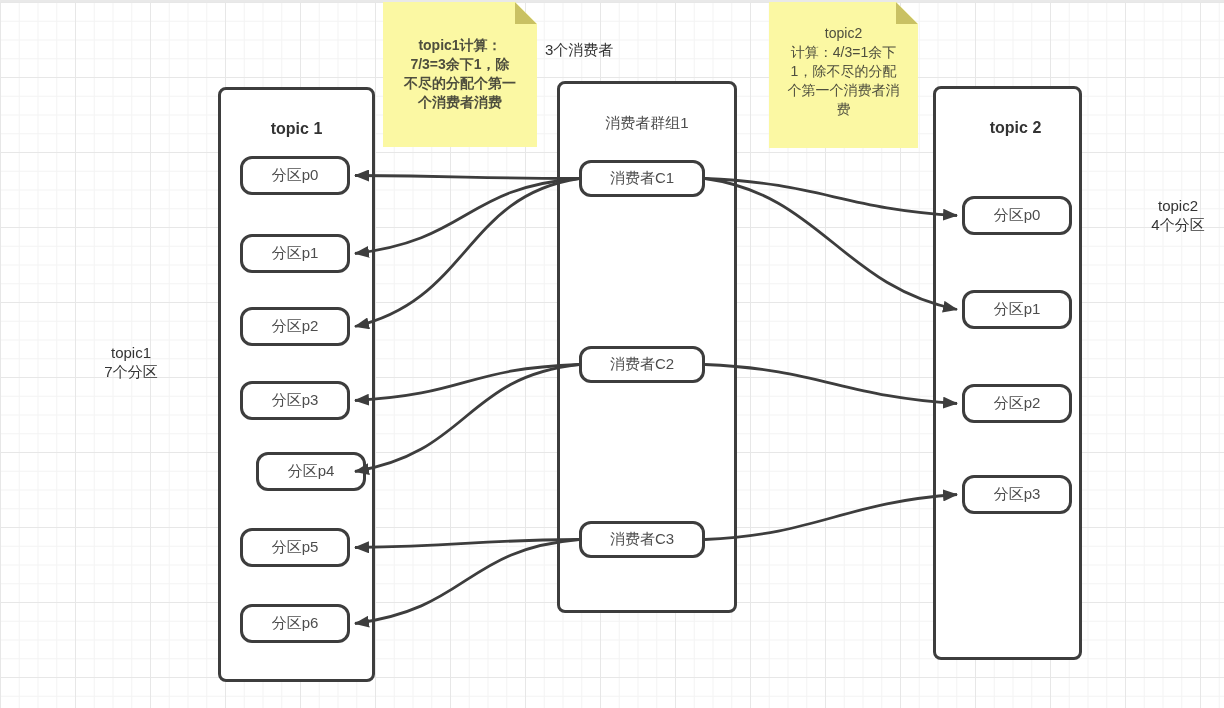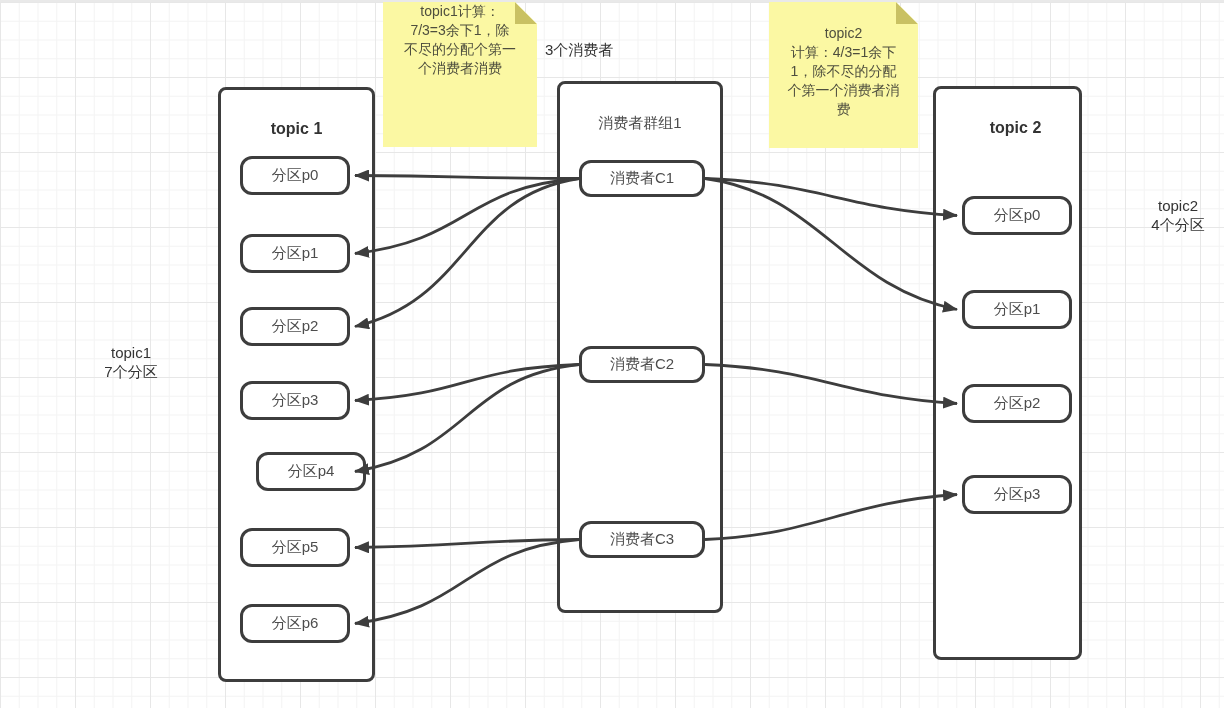--- a/index.html
+++ b/index.html
@@ -25,21 +25,21 @@
     background-size:75px 75px,75px 75px,18.75px 18.75px,18.75px 18.75px;
     border-top:2px solid #e9e9e9;
     box-sizing:border-box;
   }
   #edge-layer{position:absolute;left:0;top:0;width:1224px;height:708px;pointer-events:none;z-index:5;}
   .container{
     position:absolute;background:#ffffff;border:3px solid var(--stroke);
     border-radius:8px;box-sizing:border-box;z-index:2;
   }
   #box-topic1{left:218px;top:85px;width:157px;height:595px;}
-  #box-group{left:557px;top:79px;width:166px;height:532px;}
+  #box-group{left:557px;top:79px;width:180px;height:532px;}
   #box-topic2{left:933px;top:84px;width:149px;height:574px;padding-left:16px;}
   .box-title{
     margin-top:30px;text-align:center;font-weight:bold;font-size:16px;color:var(--text);
   }
   #box-group .box-title{font-weight:400;font-size:15px;color:var(--label);}
   .node{
     position:absolute;background:#ffffff;border:3px solid var(--stroke);
     display:flex;align-items:center;justify-content:center;
     font-size:15px;color:var(--label);box-sizing:border-box;z-index:4;
     border-radius:12px;
@@ -49,21 +49,21 @@
     clip-path:polygon(0 0, calc(100% - 22px) 0, 100% 22px, 100% 100%, 0 100%);
     box-sizing:border-box;text-align:center;
     font-size:14px;line-height:19px;color:var(--note-text);
   }
   .note .fold{
     position:absolute;top:0;right:0;width:22px;height:22px;
     background:var(--note-fold);
     clip-path:polygon(0 0, 100% 100%, 0 100%);
   }
   .note-text{white-space:pre-line;}
-  #note-left{left:383px;top:0;width:154px;height:145px;}
+  #note-left{left:383px;top:0;width:154px;height:145px;padding-top:34px;font-weight:bold;}
   #note-right{left:769px;top:0;width:149px;height:146px;padding-top:22px;}
   .side-label{
     position:absolute;font-weight:normal;font-size:15px;line-height:19px;
     color:var(--text);white-space:pre-line;z-index:2;
   }
   #lbl-consumers{left:545px;top:38px;}
   #lbl-topic1{left:81px;top:341px;width:100px;text-align:center;}
   #lbl-topic2{left:1128px;top:194px;width:100px;text-align:center;}
 </style>
 </head>

